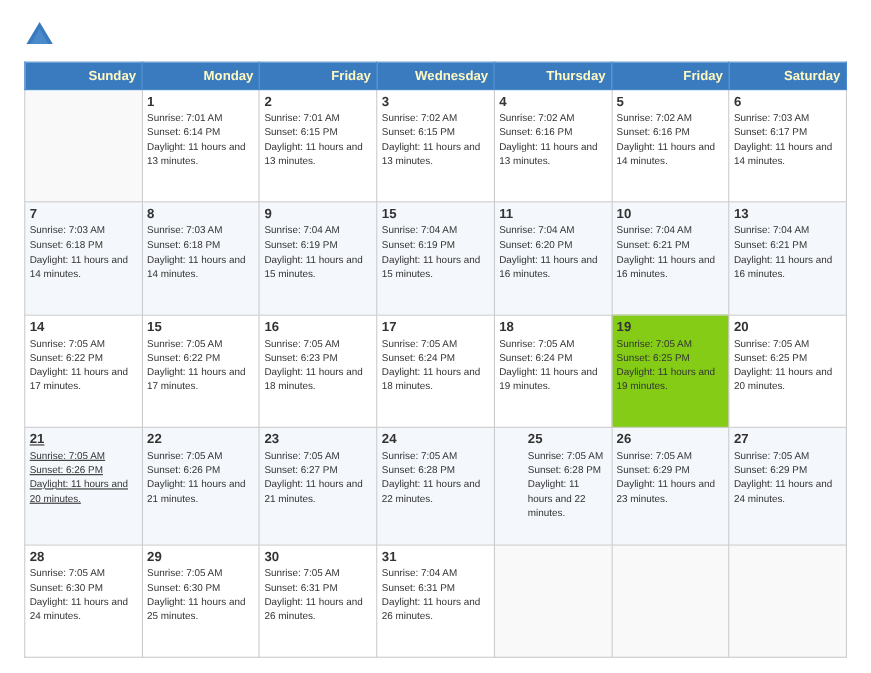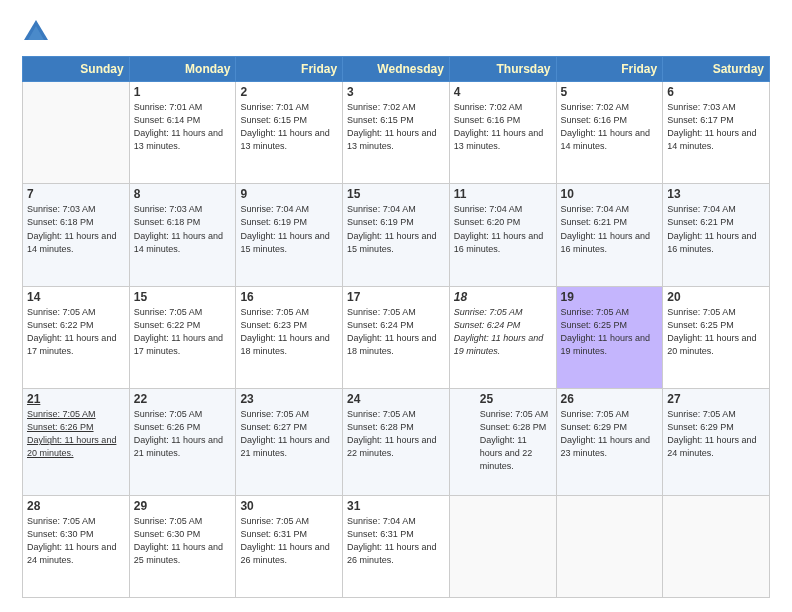--- a/index.html
+++ b/index.html
@@ -253,28 +253,28 @@
 Daylight: 11 hours
 and 18 minutes.</div>
           </td>
           <td style="background: rgb(255, 255, 255);">
             <span class="day-number">17</span>
             <div class="day-info">Sunrise: 7:05 AM
 Sunset: 6:24 PM
 Daylight: 11 hours
 and 18 minutes.</div>
           </td>
-          <td style="background: rgb(255, 255, 255); font-style: italic;">
+          <td style="background: rgb(255, 255, 255);">
             <span class="day-number">18</span>
             <div class="day-info">Sunrise: 7:05 AM
 Sunset: 6:24 PM
 Daylight: 11 hours
 and 19 minutes.</div>
           </td>
-          <td style="background: #c4b5fd;">
+          <td style="background: #84cc16;">
             <span class="day-number">19</span>
             <div class="day-info">Sunrise: 7:05 AM
 Sunset: 6:25 PM
 Daylight: 11 hours
 and 19 minutes.</div>
           </td>
           <td style="background: rgb(255, 255, 255);">
             <span class="day-number">20</span>
             <div class="day-info">Sunrise: 7:05 AM
 Sunset: 6:25 PM

